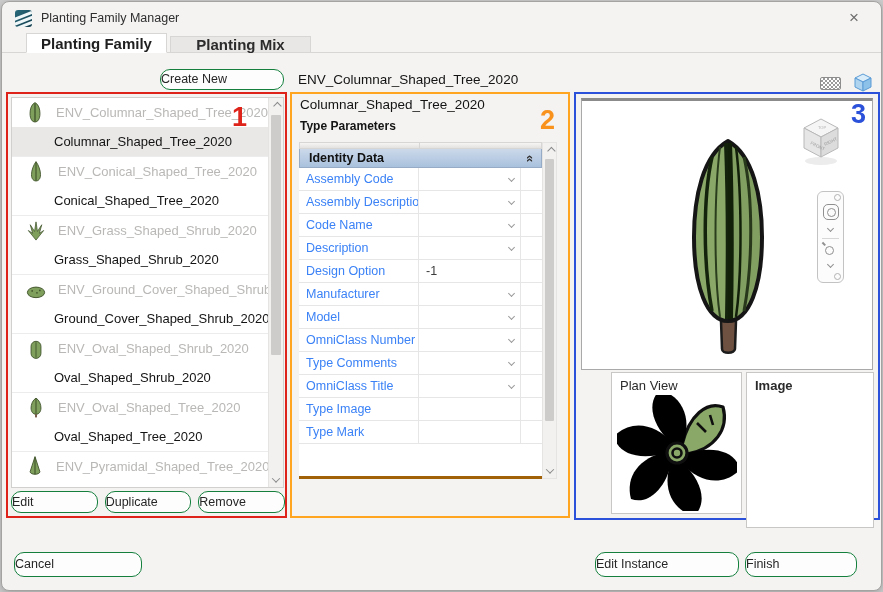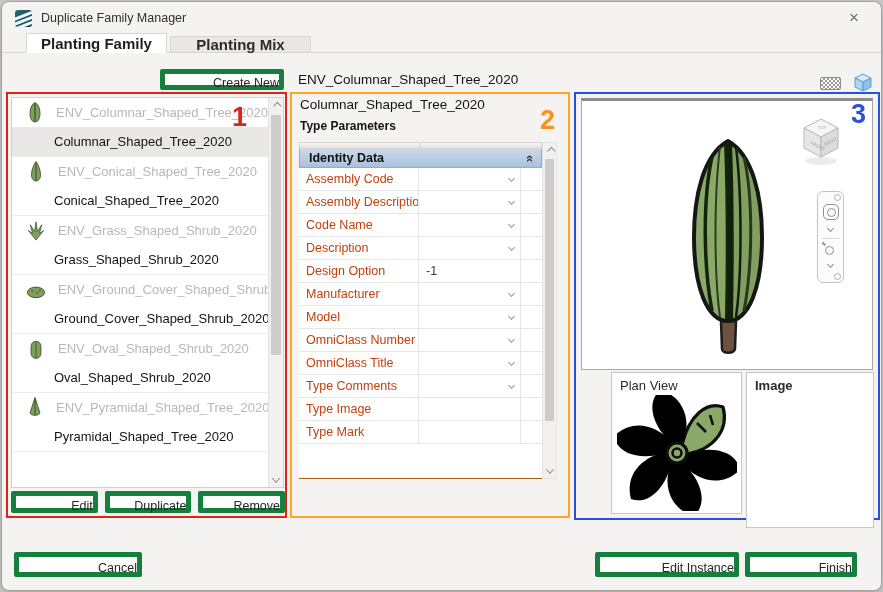--- a/index.html
+++ b/index.html
@@ -17,21 +17,21 @@
   .logo span:nth-child(1){ top:4px; } .logo span:nth-child(2){ top:9px; } .logo span:nth-child(3){ top:14px; }
   .title-text { margin-left:9px; font-size:12.5px; color:#2f2f2f; }
   .close-btn { position:absolute; right:17px; top:6px; width:20px; height:20px; text-align:center; line-height:19px; font-size:17px; color:#6e6e6e; cursor:default; }
   
   .tabbar { position:absolute; left:0; top:32px; right:0; height:19px; border-bottom:1px solid #d8d6d4; }
   .tab { position:absolute; bottom:-1px; text-align:center; font-size:15px; font-weight:700; color:#1f1f1f;
          border:1px solid #d8d6d4; background:#e9e7e5; }
   .tab.active { left:24px; width:141px; height:20px; line-height:19px; background:#fff; border-bottom:1px solid #fff; }
   .tab.inactive { left:168px; width:141px; height:17px; line-height:16px; font-weight:700; color:#2c2c2c; }
   
-  .btn { background:#fdfdfd; border:5px solid #15803d; border-radius:2px; font-size:12.5px; color:#262626; text-align:right; }
+  .btn { background:#fdfdfd; border:1px solid #15803d; border-radius:10px; font-size:12.5px; color:#262626; text-align:left; }
   .create-new { position:absolute; left:158px; top:67px; width:124px; height:21px; line-height:19px; }
   .family-header { position:absolute; left:296px; top:67px; height:21px; line-height:21px; font-size:13.5px; color:#141414; }
   .mesh-icon { position:absolute; left:818px; top:75px; width:21px; height:13px; border:1px solid #8d8d8d; border-radius:2px; background-color:#fff;
     background-image:linear-gradient(45deg,#9a9a9a 25%,transparent 25%,transparent 75%,#9a9a9a 75%),linear-gradient(45deg,#9a9a9a 25%,transparent 25%,transparent 75%,#9a9a9a 75%);
     background-size:4px 4px; background-position:0 0,2px 2px; }
   .cube-icon { position:absolute; left:851px; top:71px; width:20px; height:20px; }
   
   .panel { position:absolute; top:90px; }
   .panel1 { left:4px;  width:281px; height:426px; border:2px solid #de231b; }
   .panel2 { left:288px; width:280px; height:426px; border:2px solid #ffa51f; }
@@ -56,28 +56,28 @@
   .chev { width:6px; height:6px; border-left:1.4px solid #8a8a8a; border-bottom:1.4px solid #8a8a8a; display:inline-block; }
   .chev.up { transform:rotate(135deg) translate(-1px,-1px); }
   .chev.down { transform:rotate(-45deg) translate(1px,-1px); }
   .sb-thumb { position:absolute; left:2px; right:2px; background:#cdcccb; border-radius:1px; }
   
   .list-buttons { position:absolute; left:3px; bottom:3px; width:274px; height:22px; display:flex; gap:7px; }
   .list-buttons .btn { flex:1; height:22px; line-height:20px; }
   
   .type-title { position:absolute; left:8px; top:3px; font-size:13.5px; color:#141414; }
   .section-label { position:absolute; left:8px; top:25px; font-size:12px; font-weight:700; color:#141414;text-align:right; }
-  .param-table { position:absolute; left:7px; top:48px; width:243px; height:337px; background:#fff; overflow:hidden; border-bottom:1px solid #a16207; }
+  .param-table { position:absolute; left:7px; top:48px; width:243px; height:337px; background:#fff; overflow:hidden; border-bottom:3px solid #a16207; }
   .pt-colstrip { height:7px; display:flex; background:#efeeed; border:1px solid #d8d6d4; }
   .pt-colstrip .c1 { width:120px; border-right:1px solid #d8d6d4; background:linear-gradient(#f6f5f4,#e3e2e1); }
   .pt-colstrip .c2 { flex:1; background:linear-gradient(#f6f5f4,#e3e2e1); }
   .group-header { height:19px; background:linear-gradient(#ccd9ea,#a9c1dd); border:1px solid #96abc6; border-top:none; display:flex; align-items:center; padding-left:9px; font-size:12.5px; font-weight:700; color:#111; position:relative; }
   .collapse-icon { position:absolute; right:7px; top:2px; font-size:13px; font-weight:700; color:#333; transform:rotate(90deg); }
   .param-row { height:23px; display:flex; border-bottom:1px solid #e6e6e6; background:#fff; }
-  .pcell-name { width:120px; border-right:1px solid #e6e6e6; font-size:12.5px; color:#c2410c; display:flex; align-items:center; padding-left:7px; white-space:nowrap; overflow:hidden; }
+  .pcell-name { width:120px; border-right:1px solid #e6e6e6; font-size:12.5px; color:#3b82f6; display:flex; align-items:center; padding-left:7px; white-space:nowrap; overflow:hidden; }
   .pcell-value { flex:1; border-right:1px solid #e6e6e6; font-size:12.5px; color:#3c3c3c; display:flex; align-items:center; padding-left:7px; position:relative; }
   .pcell-value .dd { position:absolute; right:6px; top:8px; width:5px; height:5px; border-left:1.3px solid #9a9a9a; border-bottom:1.3px solid #9a9a9a; transform:rotate(-45deg); }
   .pcell-eq { width:21px; }
   .param-scroll { position:absolute; left:250px; top:48px; width:15px; height:337px; background:#f2f1f0; border:1px solid #e6e4e2; }
   
   .viewport { position:absolute; left:5px; top:4px; width:292px; height:272px; background:#fff; border:1px solid #a9a9a9; border-top:3px solid #8b8b8b; }
   .tree-svg { position:absolute; left:68px; top:34px; }
   .viewcube { position:absolute; right:26px; top:14px; }
   .navbar { position:absolute; right:28px; top:90px; width:27px; height:92px; border:1px solid #c3c3c3; border-radius:6px; background:rgba(252,252,252,.95); }
   .nav-dot { position:absolute; width:7px; height:7px; border:1px solid #b2b2b2; border-radius:50%; }
@@ -103,21 +103,21 @@
 <body>
 
 <div class="window">
 
   <div class="titlebar">
     <div class="logo">
         <span></span>
         <span></span>
         <span></span>
       </div>
-    <div class="title-text">Duplicate Family Manager</div>
+    <div class="title-text">Planting Family Manager</div>
     <div class="close-btn">×</div>
   </div>
 
   <div class="tabbar">
     <div class="tab active">Planting Family</div>
     <div class="tab inactive">Planting Mix</div>
   </div>
 
   <div class="btn create-new">Create New</div>
   <div class="family-header">ENV_Columnar_Shaped_Tree_2020</div>
@@ -187,20 +187,33 @@
             <div class="family-row">
               <span class="icon">
                 <svg width="18" height="23" viewBox="0 0 20 24">
                   <rect x="4.5" y="4" width="11" height="19" rx="5.5" fill="#7fa05c" stroke="#41542c"></rect>
                   <path d="M10 5 L10 22" stroke="#41542c" stroke-width="1"></path>
                 </svg>
               </span>
               <span class="family-name">ENV_Oval_Shaped_Shrub_2020</span>
             </div>
             <div class="type-row">Oval_Shaped_Shrub_2020</div>
+          </div>
+          <div class="family-group">
+            <div class="family-row">
+              <span class="icon">
+                <svg width="18" height="23" viewBox="0 0 20 24">
+                  <path d="M10 1.5 C14 4 15.5 9 15.5 12.5 C15.5 17 13 19.5 10 19.5 C7 19.5 4.5 17 4.5 12.5 C4.5 9 6 4 10 1.5 Z" fill="#7fa05c" stroke="#41542c"></path>
+                  <rect x="9" y="19.5" width="2" height="3.5" fill="#6b4d3a"></rect>
+                  <path d="M10 2.5 L10 19" stroke="#41542c" stroke-width="1.2"></path>
+                </svg>
+              </span>
+              <span class="family-name">ENV_Oval_Shaped_Tree_2020</span>
+            </div>
+            <div class="type-row">Oval_Shaped_Tree_2020</div>
           </div>
           <div class="family-group">
             <div class="family-row">
               <span class="icon">
                 <svg width="18" height="23" viewBox="0 0 20 24">
                   <path d="M10 1 L15.5 18 C14.5 21.5 5.5 21.5 4.5 18 Z" fill="#7fa05c" stroke="#41542c" stroke-linejoin="round"></path>
                   <path d="M10 2 L10 20.5" stroke="#41542c" stroke-width="1.3"></path>
                 </svg>
               </span>
               <span class="family-name">ENV_Pyramidal_Shaped_Tree_2020</span>
@@ -296,29 +309,29 @@
           </div>
           <div class="param-row">
             <div class="pcell-name">OmniClass Number</div>
             <div class="pcell-value">
               <span></span>
               <span class="dd"></span>
             </div>
             <div class="pcell-eq"></div>
           </div>
           <div class="param-row">
+            <div class="pcell-name">Type Comments</div>
+            <div class="pcell-value">
+              <span></span>
+              <span class="dd"></span>
+            </div>
+            <div class="pcell-eq"></div>
+          </div>
+          <div class="param-row">
             <div class="pcell-name">OmniClass Title</div>
-            <div class="pcell-value">
-              <span></span>
-              <span class="dd"></span>
-            </div>
-            <div class="pcell-eq"></div>
-          </div>
-          <div class="param-row">
-            <div class="pcell-name">Type Comments</div>
             <div class="pcell-value">
               <span></span>
               <span class="dd"></span>
             </div>
             <div class="pcell-eq"></div>
           </div>
           <div class="param-row">
             <div class="pcell-name">Type Image</div>
             <div class="pcell-value">
               <span></span>

